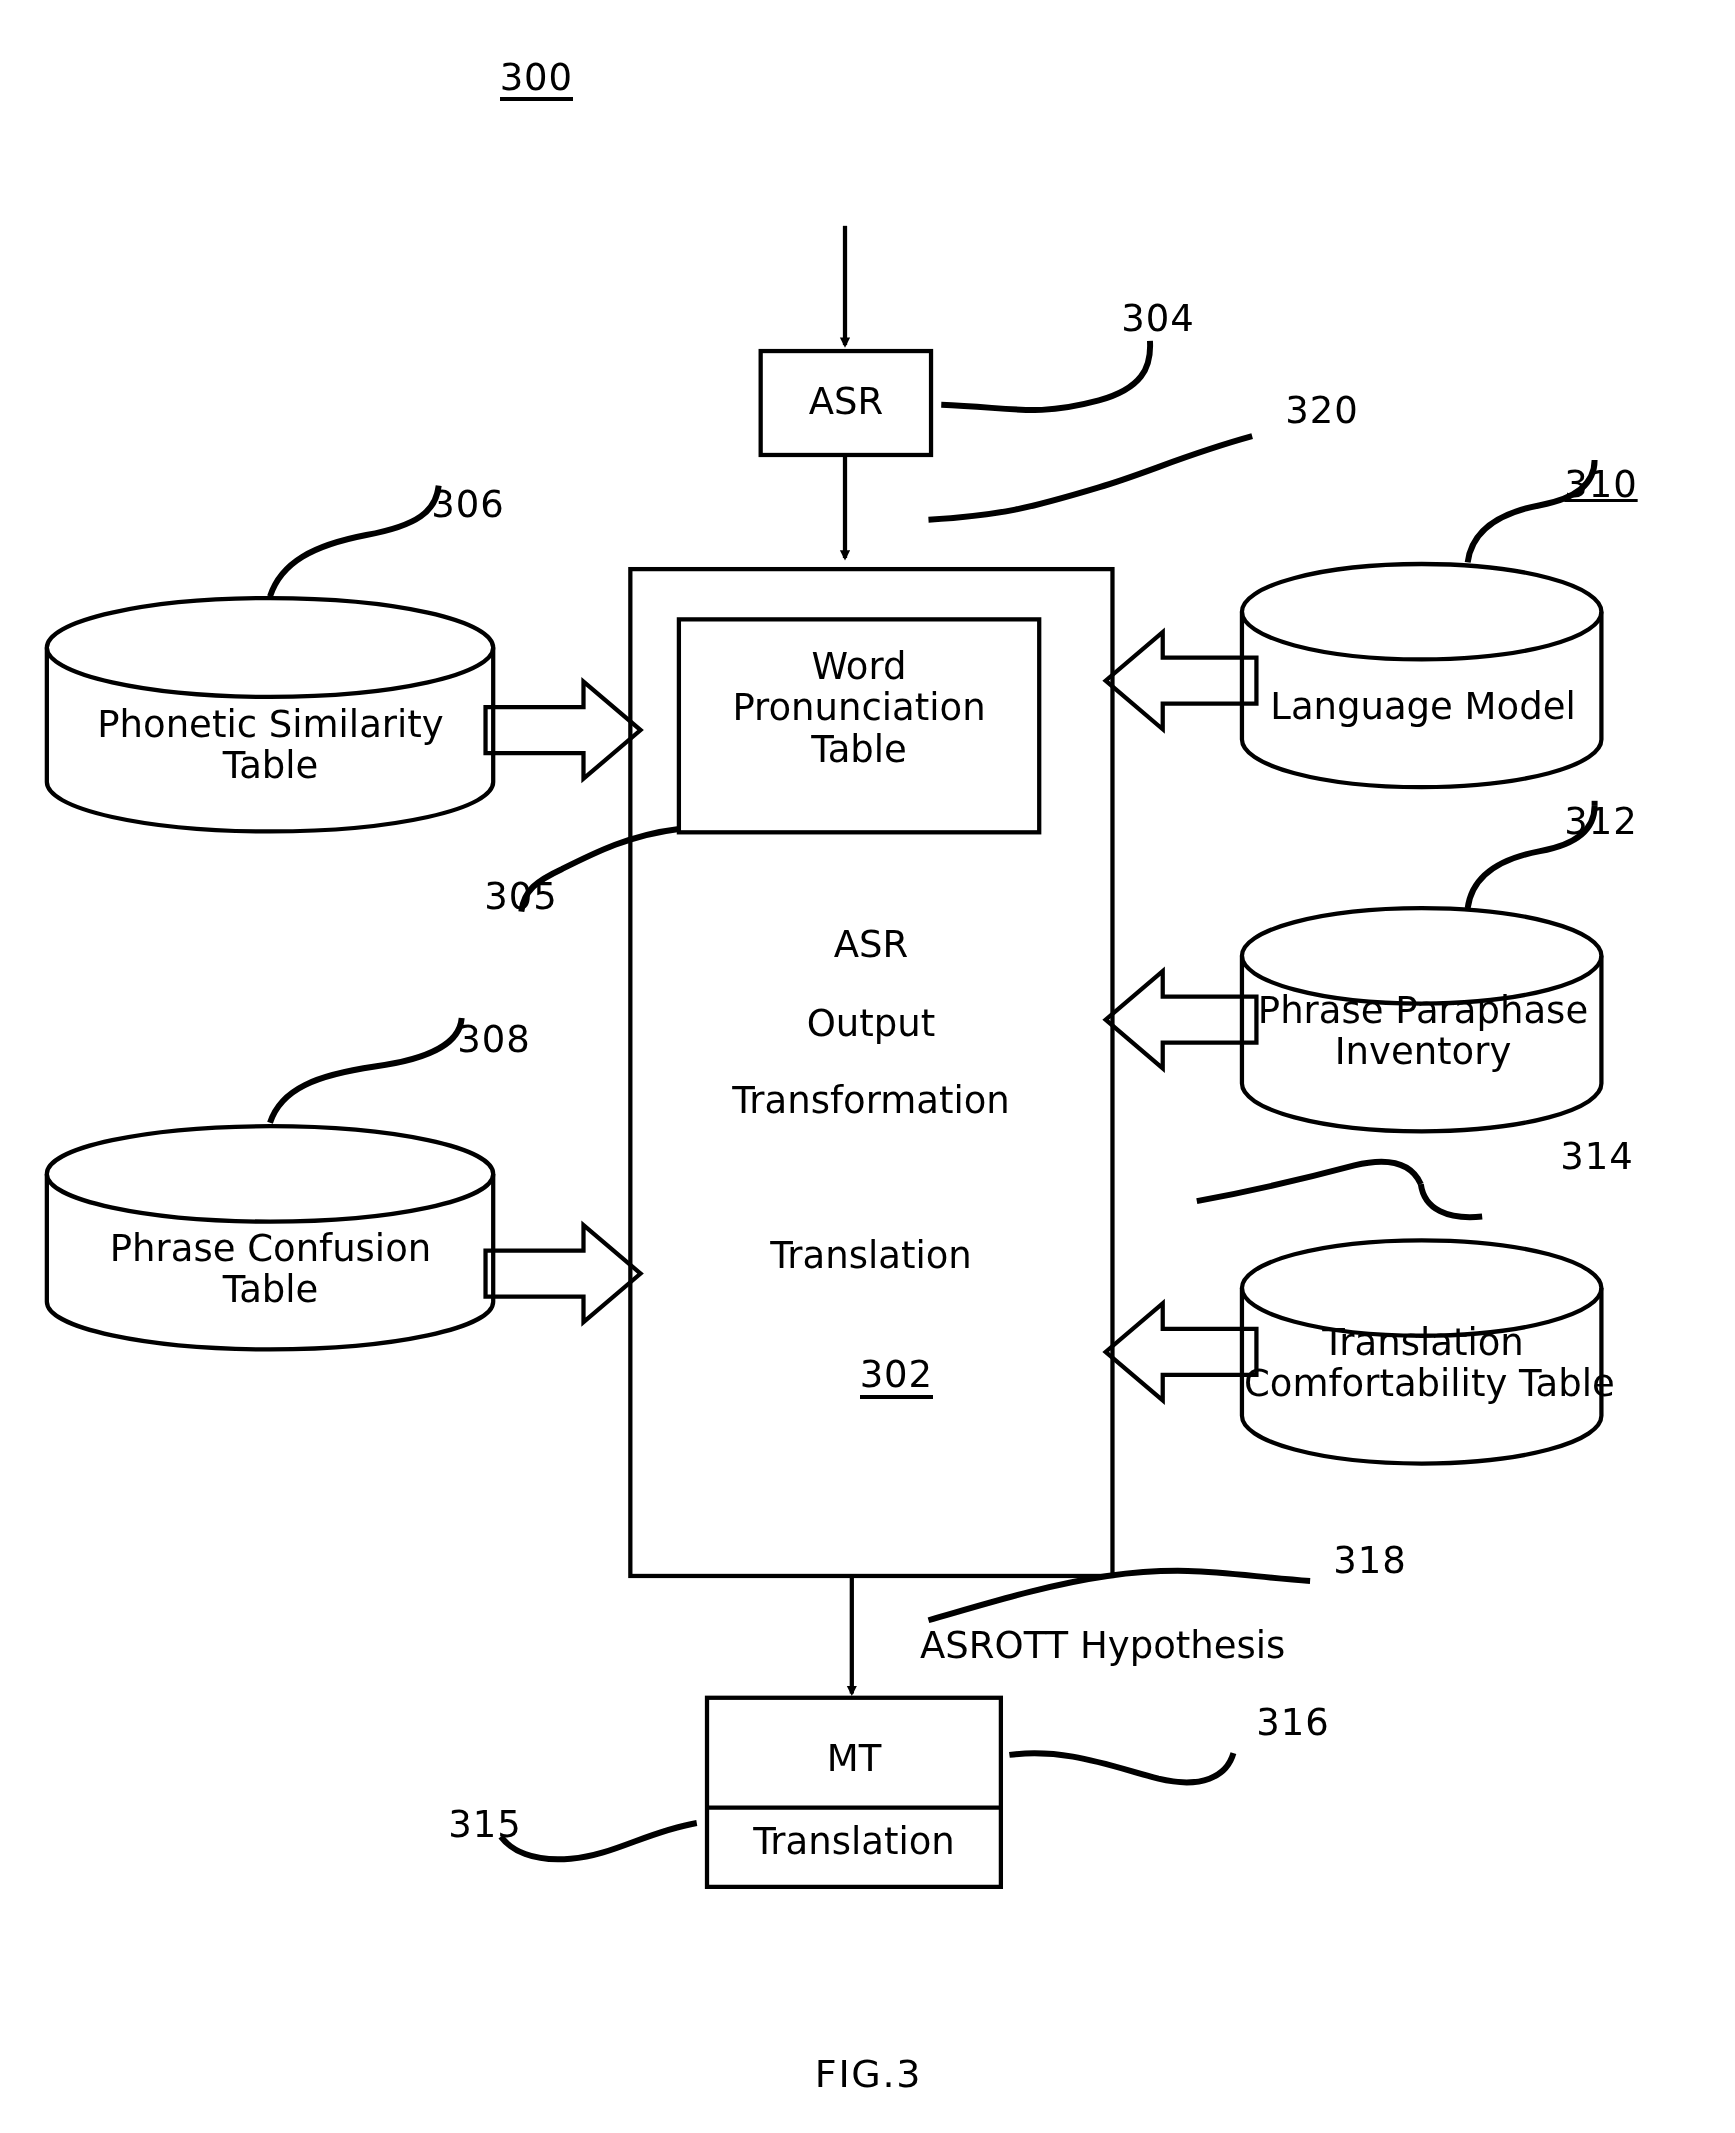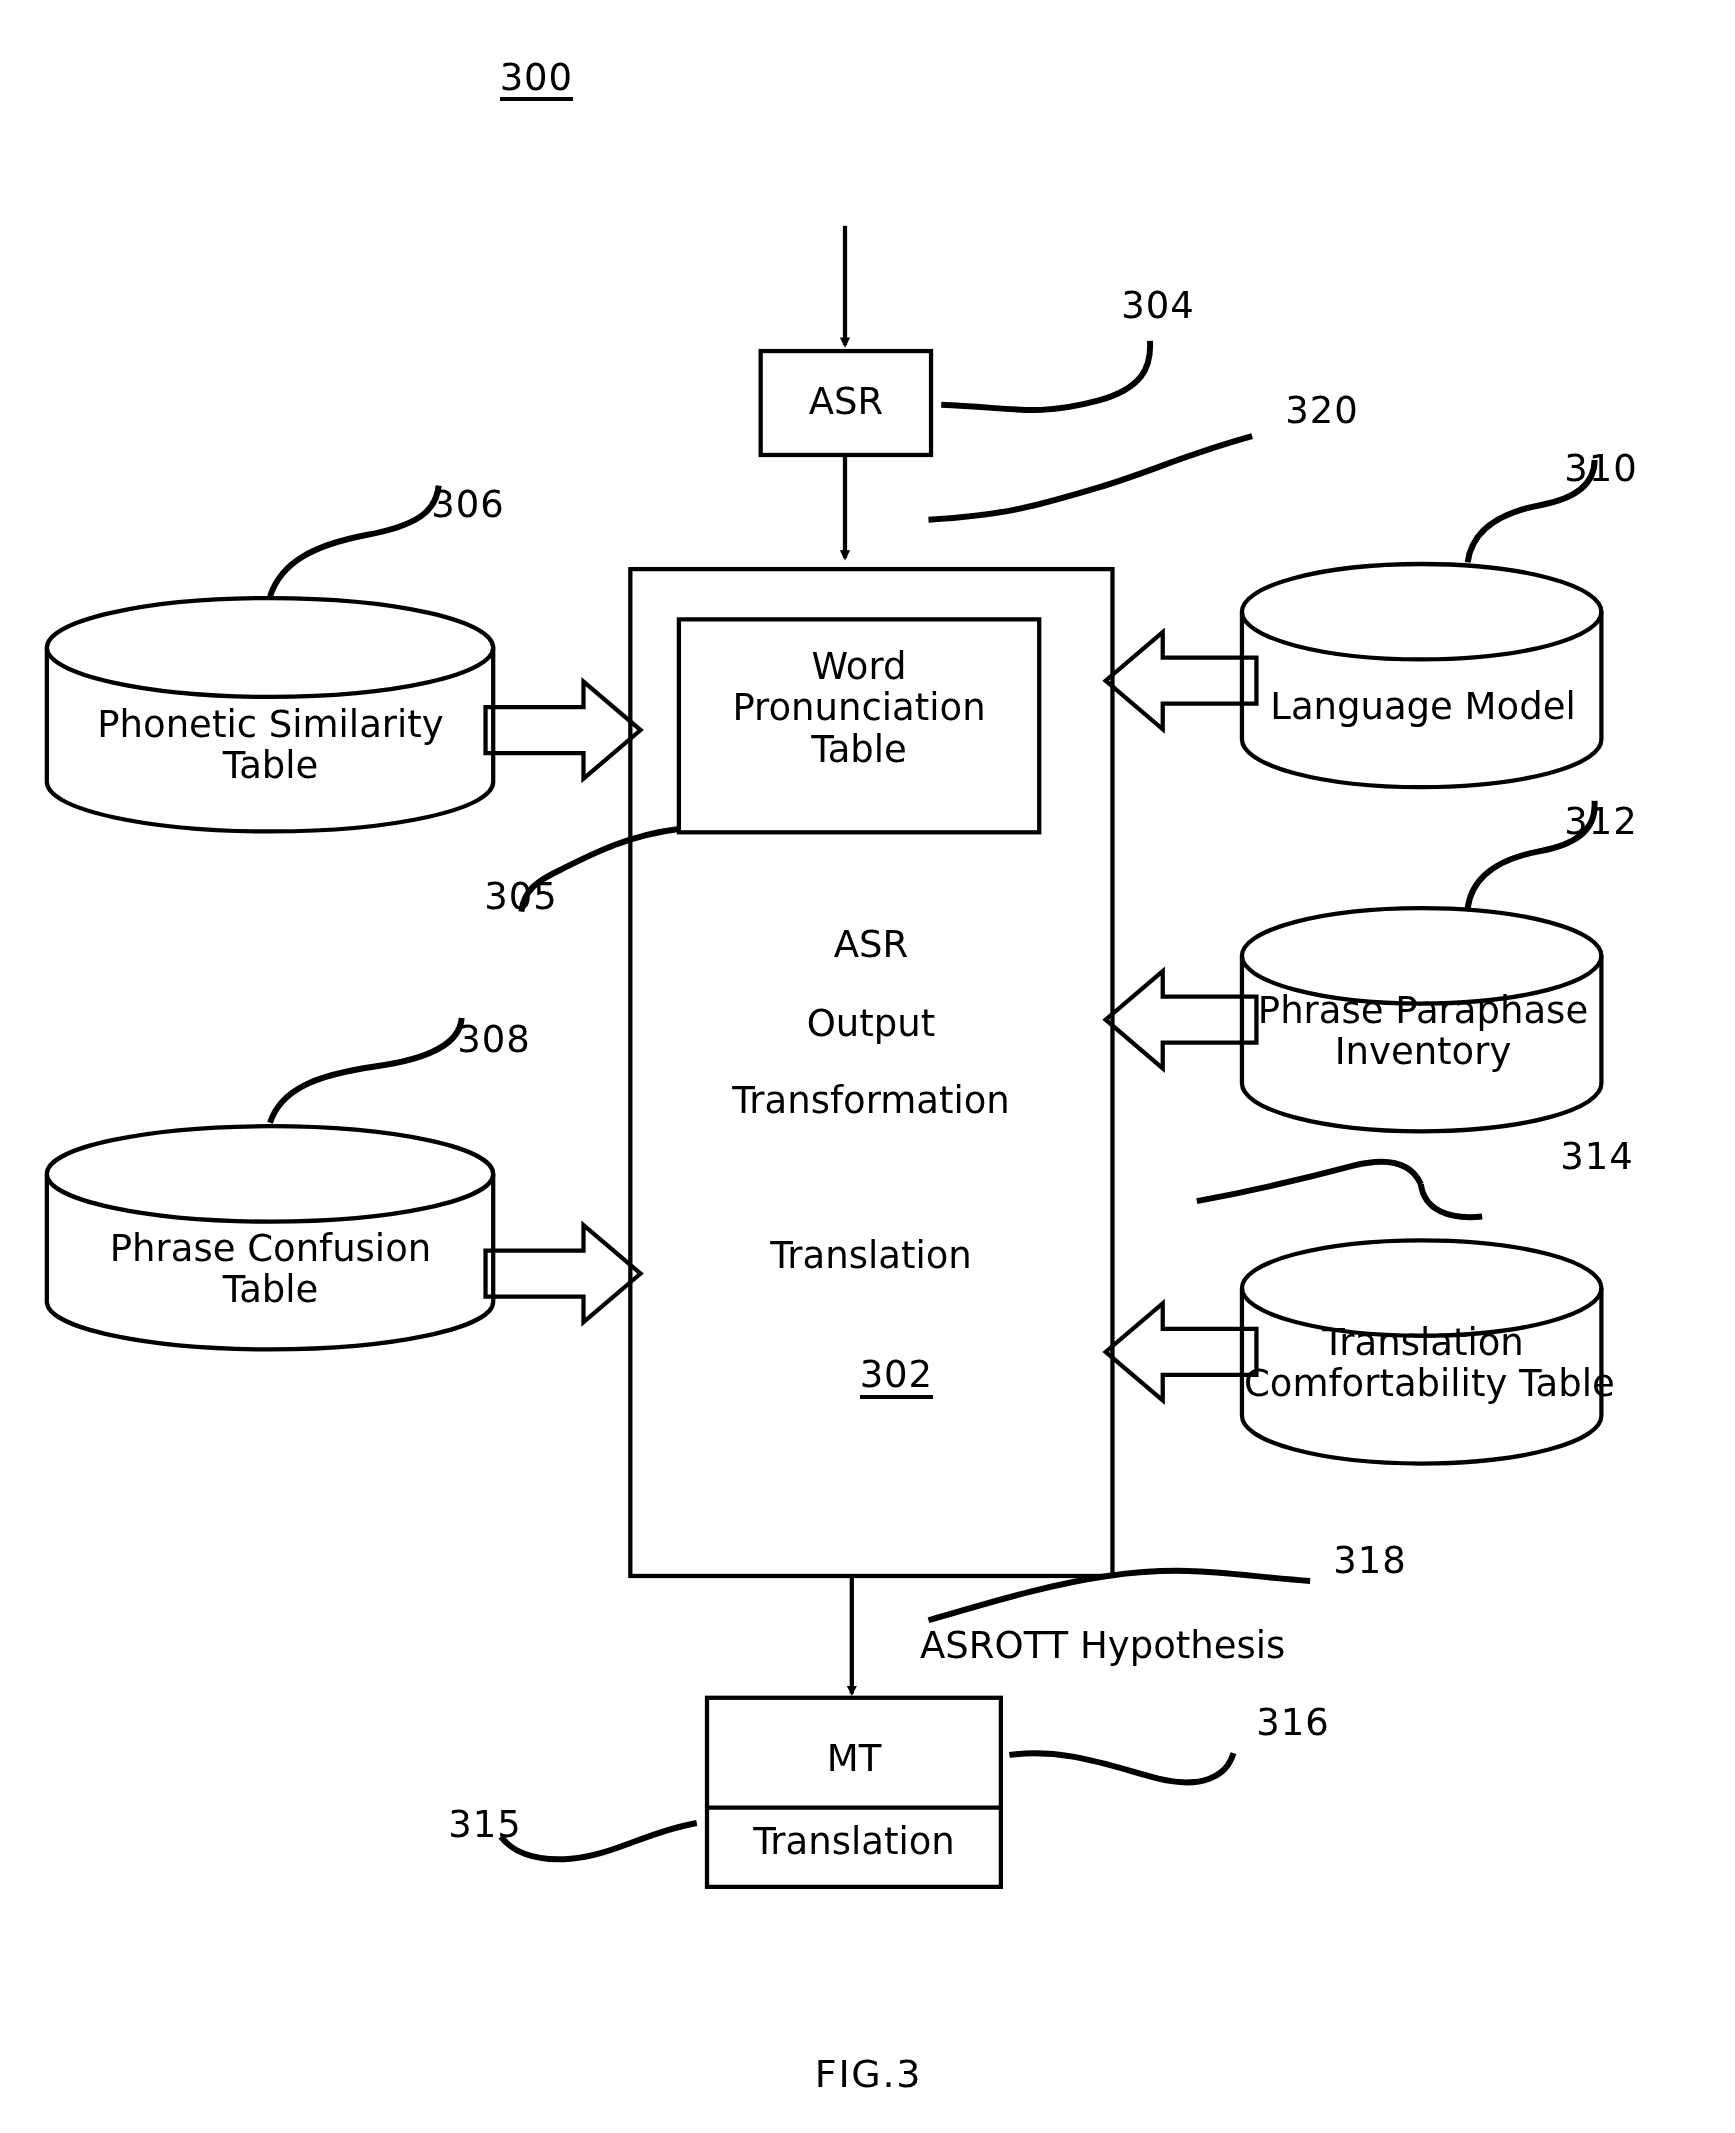--- a/index.html
+++ b/index.html
@@ -93,21 +93,21 @@
 
     <path d="M1872,946 L1872,940" fill="none" stroke="#000" stroke-width="7"></path>
   </svg>
 
   <div class="txt ref" style="left:443px;top:15.3px;width:136px;">
     <span class="u">300</span>
   </div>
 
   <div class="txt boxlabel" style="left:761px;top:381px;width:170px;">ASR</div>
 
-  <div class="txt ref" style="left:1107px;top:285px;width:102px;">304</div>
+  <div class="txt ref" style="left:1107px;top:298px;width:102px;">304</div>
 
   <div class="txt ref" style="left:1271px;top:390px;width:102px;">320</div>
 
   <div class="txt boxlabel" style="left:679px;top:646px;width:360px;"><span>Word
 Pronunciation
 Table</span></div>
   <div class="txt ref" style="left:470px;top:876px;width:102px;">305</div>
 
   <div class="txt boxlabel" style="left:630px;top:924px;width:482px;">ASR</div>
   <div class="txt boxlabel" style="left:630px;top:1003px;width:482px;">Output</div>
@@ -119,21 +119,21 @@
 
   <div class="txt boxlabel" style="left:49px;top:704px;width:443px;">Phonetic Similarity
 Table</div>
   <div class="txt ref" style="left:417px;top:484px;width:102px;">306</div>
 
   <div class="txt boxlabel" style="left:49px;top:1228px;width:443px;">Phrase Confusion
 Table</div>
   <div class="txt ref" style="left:443px;top:1019px;width:102px;">308</div>
 
   <div class="txt boxlabel" style="left:1244px;top:686px;width:358px;">Language Model</div>
-  <div class="txt ref" style="left:1550px;top:448px;width:102px;">310</div>
+  <div class="txt ref" style="left:1550px;top:464px;width:102px;text-decoration:underline;">310</div>
 
   <div class="txt boxlabel" style="left:1244px;top:990px;width:358px;">Phrase Paraphase
 Inventory</div>
   <div class="txt ref" style="left:1550px;top:801px;width:102px;">312</div>
 
   <div class="txt boxlabel" style="left:1244px;top:1322px;width:358px;">Translation
 Comfortability Table</div>
   <div class="txt ref" style="left:1546px;top:1136px;width:102px;">314</div>
 
   <div class="txt boxlabel" style="left:920px;top:1625px;width:392px;text-align:left;">ASROTT Hypothesis</div>

